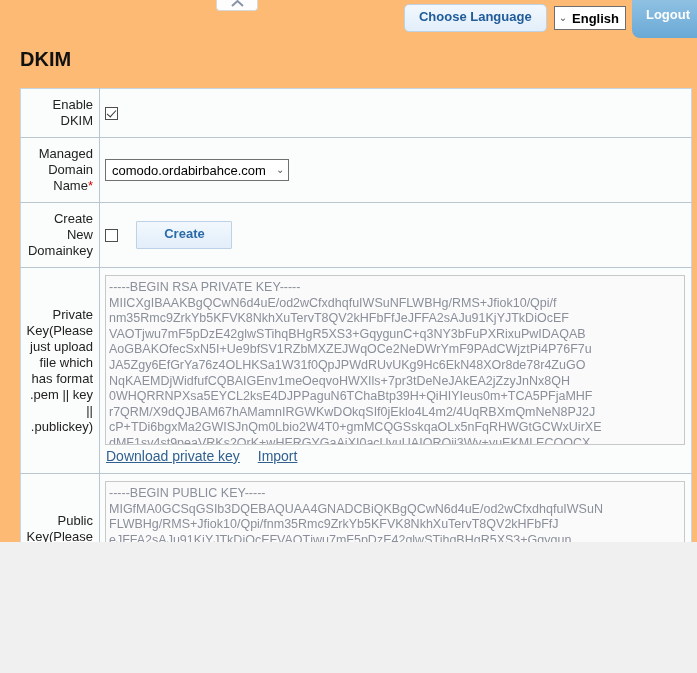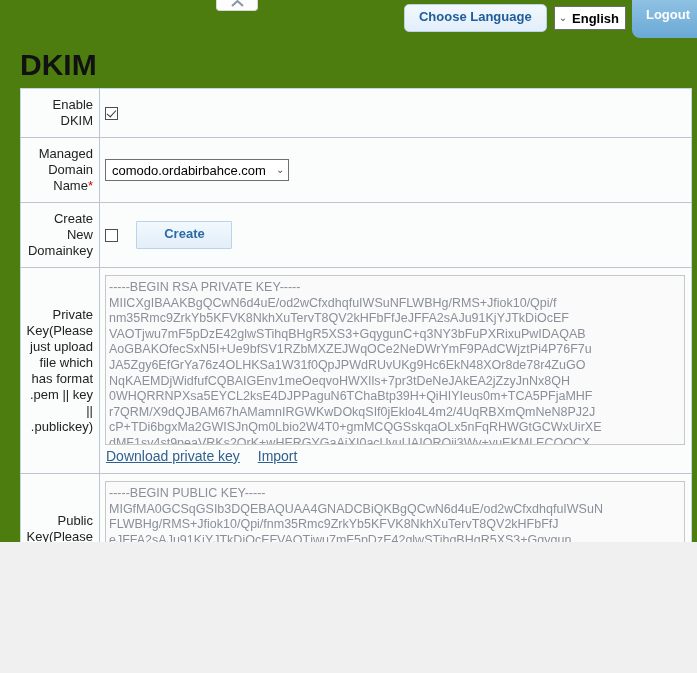--- a/index.html
+++ b/index.html
@@ -5,21 +5,21 @@
   html, body {
     margin: 0;
     padding: 0;
     background: #f0f0f0;
     font-family: "Liberation Sans", sans-serif;
   }
   #page {
     position: relative;
     width: 697px;
     height: 542px;
-    background: #4d7c0f;
+    background: #fdba74;
     overflow: hidden;
   }
 
   
   .topbar {
     position: absolute;
     left: 0; top: 0;
     width: 697px;
     height: 36px;
   }
@@ -126,21 +126,21 @@
     font-family: "Liberation Sans", sans-serif;
     text-align: center;
     line-height: 30px;
     cursor: pointer;
   }
 
   
   .page-title {
     position: absolute;
     left: 20px; top: 48px;
-    font-size: 30px;
+    font-size: 20px;
     font-weight: bold;
     color: #111;
     letter-spacing: 0px;
   }
 
   
   .form-table {
     position: absolute;
     left: 20px; top: 88px;
     width: 672px;

